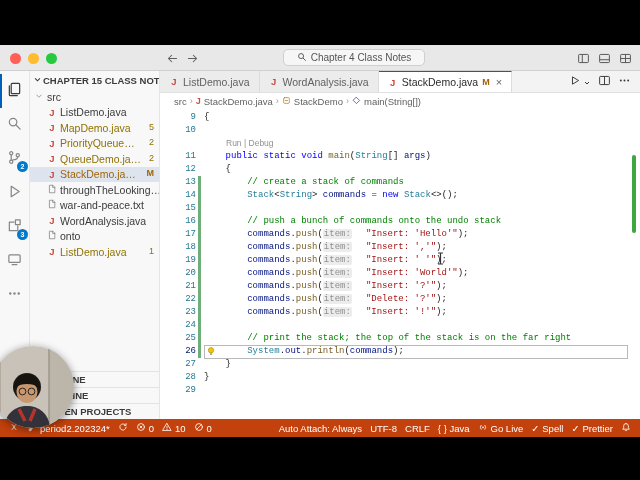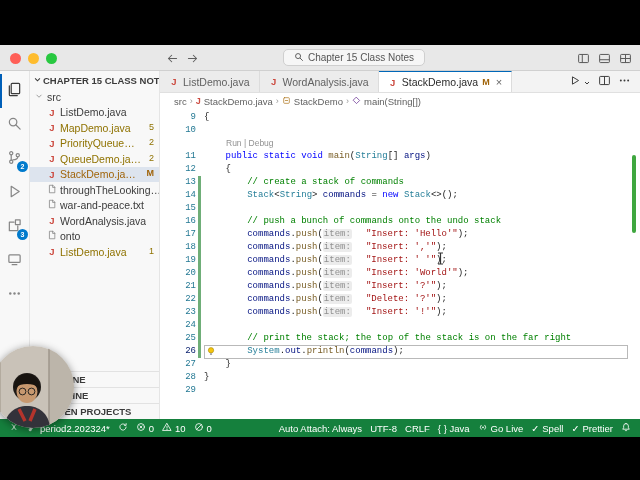--- a/index.html
+++ b/index.html
@@ -67,21 +67,21 @@
 .ctext{margin-left:8px;white-space:pre}
 .row.current::after{content:"";position:absolute;left:44px;right:12px;top:0;height:12px;border:1px solid #b9b9b9;pointer-events:none}
 .bulb{position:absolute;left:46px;top:1px;width:10px;height:11px}
 .bulb svg{width:10px;height:11px}
 .row.lens{font-family:"Liberation Sans",sans-serif;font-size:8.5px;color:#919191;padding-left:66px;align-items:center;height:13px}
 .tok-k{color:#0000ff}.tok-ty{color:#267f99}.tok-fn{color:#795e26}.tok-v{color:#001080}
 .tok-c{color:#008000}.tok-s{color:#a31515}.tok-p{color:#1b1b1b}
 .tok-ih{color:#909090;background:#ececec;border-radius:2px;padding:0 1px;margin-right:14px}
 #overview-strip{position:absolute;right:4px;top:84px;width:4px;height:78px;background:#3fa73f;border-radius:2px}
 
-#statusbar{position:absolute;left:0;bottom:0;width:100%;height:18px;background:#15803d;color:#fff;display:flex;align-items:center;justify-content:space-between;font-size:9.5px;padding:0 5px;overflow:hidden}
+#statusbar{position:absolute;left:0;bottom:0;width:100%;height:18px;background:#c2410c;color:#fff;display:flex;align-items:center;justify-content:space-between;font-size:9.5px;padding:0 5px;overflow:hidden}
 .st-group{display:flex;align-items:center;height:100%}
 .st-item{display:flex;align-items:center;gap:3px;padding:0 4px;height:100%;white-space:nowrap}
 .st-item svg{width:10px;height:10px}
 
 #webcam{position:absolute;left:-8px;top:346px;width:82px;height:82px;border-radius:50%;overflow:hidden;z-index:50;box-shadow:0 2px 8px rgba(0,0,0,.45)}
 #webcam svg{width:82px;height:82px;display:block}
 
 #mouse{position:absolute;left:436px;top:251px;z-index:40}
 #mouse svg{width:9px;height:13px}
 </style>
@@ -98,21 +98,21 @@
           <path d="M13 8H3M7 4L3 8l4 4"></path>
         </svg></span>
     <span class="navarrow" id="nav-fwd"><svg viewBox="0 0 16 16" fill="none" stroke="currentColor" stroke-width="1.3" stroke-linecap="round" stroke-linejoin="round">
           <path d="M3 8h10M9 4l4 4-4 4"></path>
         </svg></span>
     <div id="cmdcenter">
       <span><svg viewBox="0 0 16 16" fill="none" stroke="currentColor" stroke-width="1.5">
             <circle cx="6.5" cy="6.5" r="4"></circle>
             <path d="M9.6 9.6L14 14"></path>
           </svg></span>
-      <span>Chapter 15 Class Notes</span>
+      <span>Chapter 4 Class Notes</span>
     </div>
     <div id="tb-right">
       <span><svg viewBox="0 0 16 16" fill="none" stroke="currentColor" stroke-width="1.2">
             <rect x="2" y="3" width="12" height="10" rx="1"></rect>
             <line x1="6.5" y1="3" x2="6.5" y2="13"></line>
           </svg></span>
       <span><svg viewBox="0 0 16 16" fill="none" stroke="currentColor" stroke-width="1.2">
             <rect x="2" y="3" width="12" height="10" rx="1"></rect>
             <line x1="2" y1="9.5" x2="14" y2="9.5"></line>
           </svg></span>

